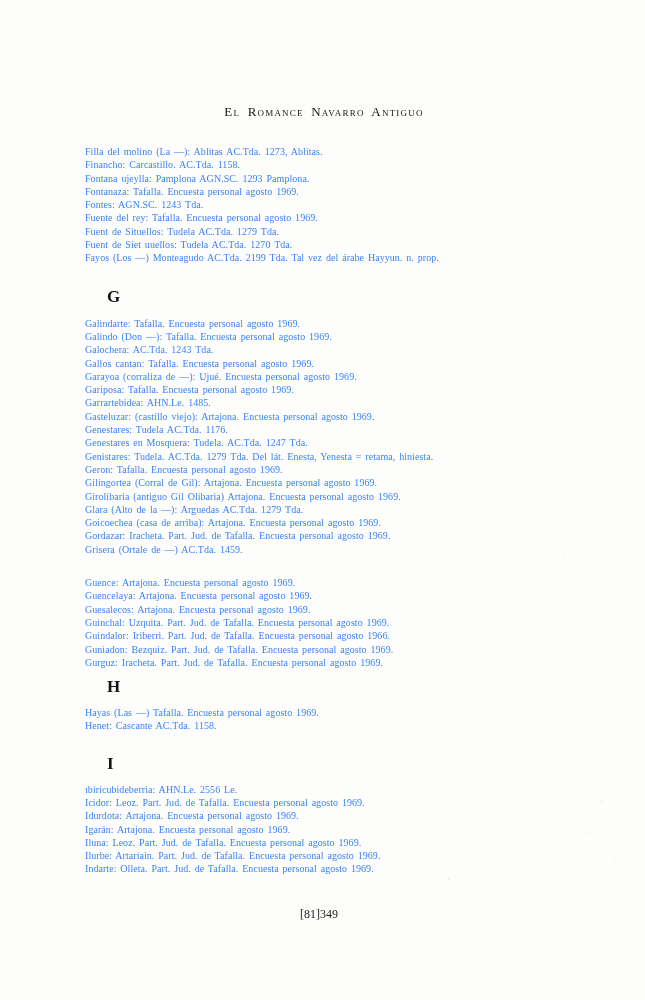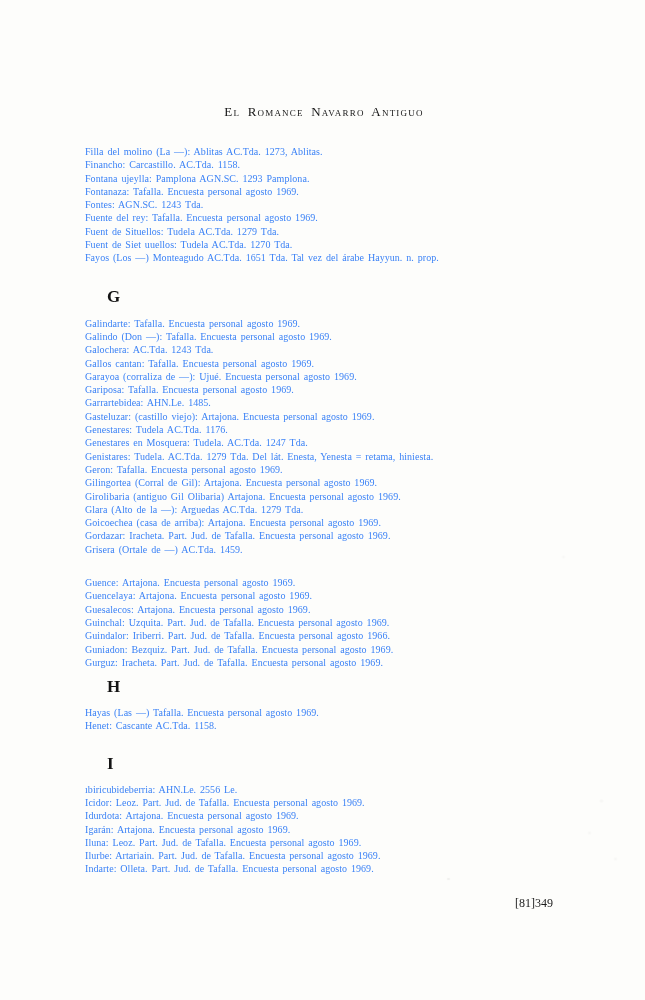--- a/index.html
+++ b/index.html
@@ -42,22 +42,22 @@
     word-spacing: 1.3px;
     white-space: nowrap;
     padding-left: 22px;
     text-indent: -22px;
     color: #3b82f6;
   }
   .entry.indent { text-indent: 0; }
   .entry.gap { margin-top: 20px; }
   .footer {
     display: flex;
-    justify-content: flex-end;
-    margin-top: 20px;
+    justify-content: center;
+    margin-top: 31px;
     font-size: 12px;
     line-height: 14px;
   }
   .footer .right { margin-right: 10px; }
   
   .scan-speck {
     position: absolute;
     left: 0; top: 0;
     width: 3px; height: 2px;
     border-radius: 50%;
@@ -80,21 +80,21 @@
     <div>
         <section class="letter-section sec-first">
           <p class="entry">Filla del molino (La —): Ablitas AC.Tda. 1273, Ablitas.</p>
           <p class="entry">Financho: Carcastillo. AC.Tda. 1158.</p>
           <p class="entry">Fontana ujeylla: Pamplona AGN.SC. 1293 Pamplona.</p>
           <p class="entry">Fontanaza: Tafalla. Encuesta personal agosto 1969.</p>
           <p class="entry">Fontes: AGN.SC. 1243 Tda.</p>
           <p class="entry">Fuente del rey: Tafalla. Encuesta personal agosto 1969.</p>
           <p class="entry">Fuent de Situellos: Tudela AC.Tda. 1279 Tda.</p>
           <p class="entry">Fuent de Siet uuellos: Tudela AC.Tda. 1270 Tda.</p>
-          <p class="entry">Fayos (Los —) Monteagudo AC.Tda. 1651 Tda. Tal vez del árabe Hayyun. n. prop.</p>
+          <p class="entry">Fayos (Los —) Monteagudo AC.Tda. 2199 Tda. Tal vez del árabe Hayyun. n. prop.</p>
         </section>
         <section class="letter-section sec-G">
           <h2 class="letter">G</h2>
           <p class="entry">Galindarte: Tafalla. Encuesta personal agosto 1969.</p>
           <p class="entry">Galindo (Don —): Tafalla. Encuesta personal agosto 1969.</p>
           <p class="entry">Galochera: AC.Tda. 1243 Tda.</p>
           <p class="entry">Gallos cantan: Tafalla. Encuesta personal agosto 1969.</p>
           <p class="entry">Garayoa (corraliza de —): Ujué. Encuesta personal agosto 1969.</p>
           <p class="entry">Gariposa: Tafalla. Encuesta personal agosto 1969.</p>
           <p class="entry">Garrartebidea: AHN.Le. 1485.</p>

